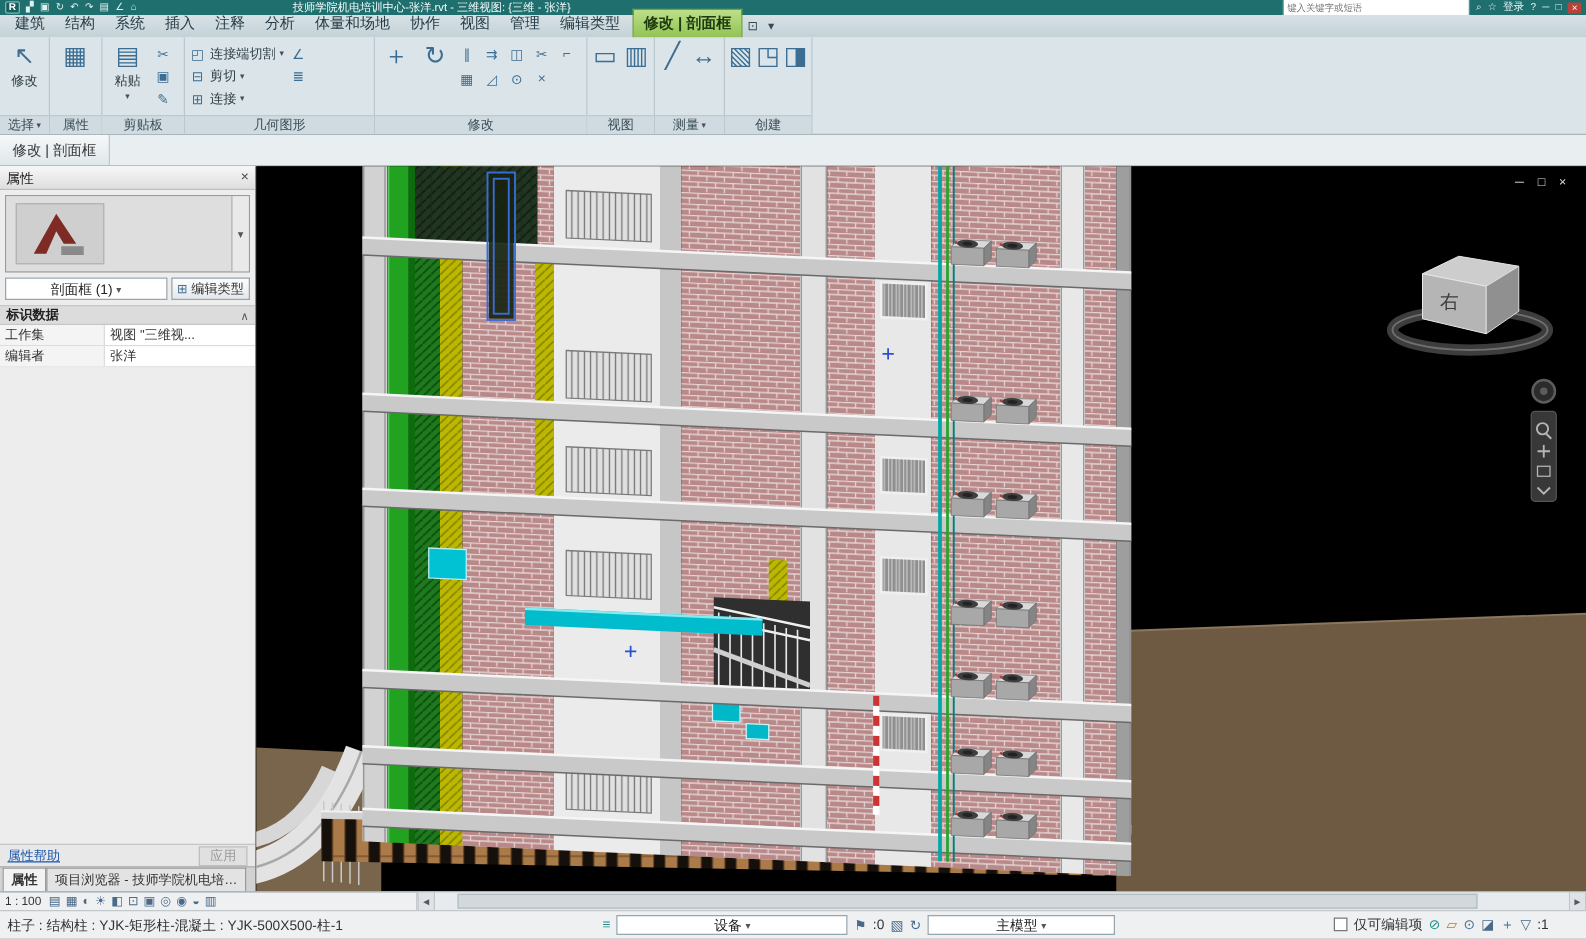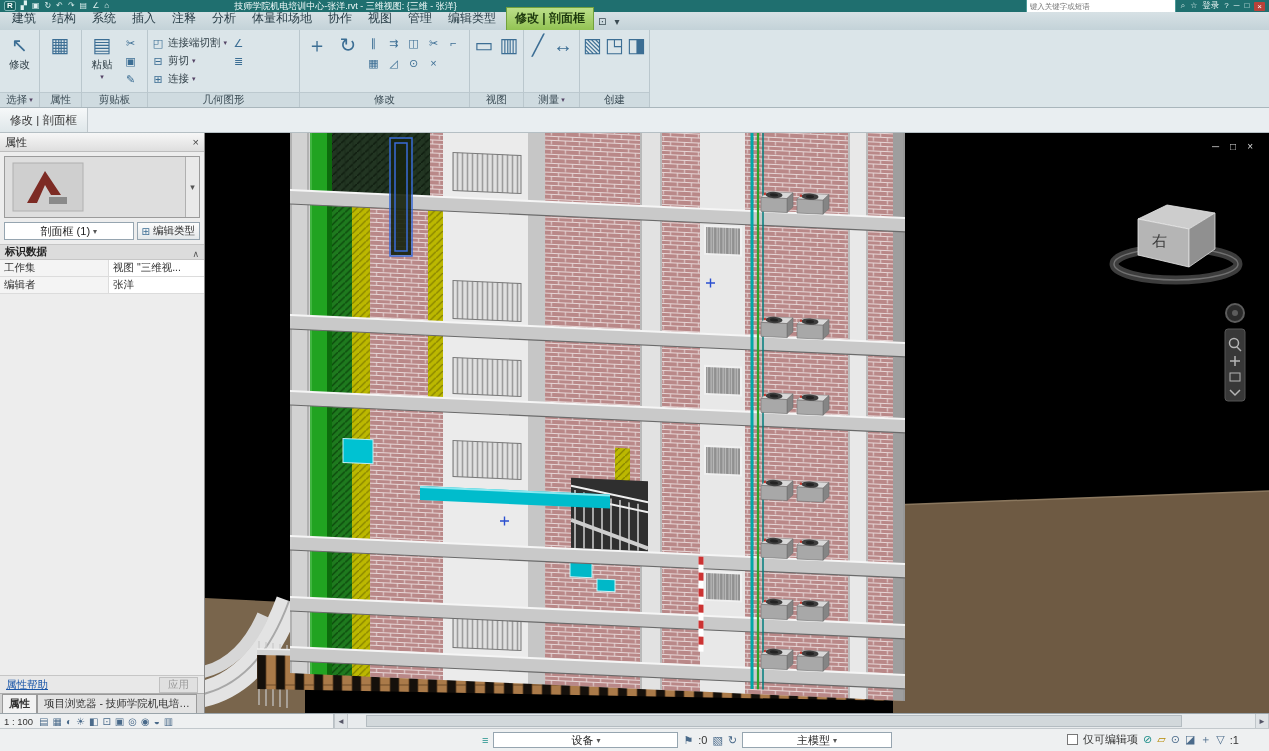--- a/index.html
+++ b/index.html
@@ -49,21 +49,21 @@
 .tsarrow{width:14px;border-left:1px solid #b0b0b0;display:flex;align-items:center;justify-content:center;font-size:9px;color:#555;background:#e9e9e9}
 .combrow{display:flex;margin:0 4px 4px;gap:3px}
 .combo{height:18px;background:#fff;border:1px solid #96a5b0;display:flex;align-items:center;font-size:11px;color:#222;padding:0 4px;justify-content:center;white-space:nowrap}
 .caret{font-size:8px;color:#555;margin-left:3px}
 .c-type{flex:1}
 .edittype{height:18px;border:1px solid #96a5b0;background:linear-gradient(#fdfdfd,#e4e8ea);font-size:10.5px;color:#333;display:flex;align-items:center;gap:3px;padding:0 4px;white-space:nowrap}
 .et-ic{font-size:10px;color:#3c6e94}
 .pgroup{height:16px;background:#dcdcdc;border-top:1px solid #c6c6c6;border-bottom:1px solid #c6c6c6;display:flex;align-items:flex-end;padding:0 5px;font-size:10.5px;color:#222;font-weight:bold}
 .gcol{margin-left:auto;font-weight:normal;font-size:9px;color:#555}
 .prow{display:flex;height:17px;border-bottom:1px solid #dcdcdc;background:#fff}
-.plab{width:109px;background:#f4f4f4;border-right:1px solid #dcdcdc;font-size:10.5px;color:#333;display:flex;align-items:center;padding:0 4px;white-space:nowrap}
+.plab{width:84px;background:#f4f4f4;border-right:1px solid #dcdcdc;font-size:10.5px;color:#333;display:flex;align-items:center;padding:0 4px;white-space:nowrap}
 .pval{flex:1;font-size:10.5px;color:#333;display:flex;align-items:center;padding:0 4px;white-space:nowrap;overflow:hidden}
 .pfill{flex:1;background:#ededed}
 .phelp{height:18px;display:flex;align-items:center;padding:0 6px;border-top:1px solid #c6c6c6;background:#e8e8e8}
 .phelp-link{font-size:10.5px;color:#1a56a8;text-decoration:underline}
 .papply{margin-left:auto;font-size:10.5px;color:#9a9a9a;border:1px solid #c0c0c0;padding:0 8px;background:#e0e0e0}
 .ptabs{height:20px;display:flex;background:#d2d2d2;border-top:1px solid #adadad;align-items:flex-end;padding-left:2px}
 .ptab{font-size:10.5px;padding:2px 6px;border:1px solid #9a9a9a;border-bottom:none;background:#e3e3e3;color:#333;white-space:nowrap;overflow:hidden;text-overflow:ellipsis}
 .ptab.active{background:#f2f2f2;font-weight:bold}
 .ptab.browser{max-width:160px}
 
@@ -537,20 +537,21 @@
   <div class="vb-scroll">
     <span class="vb-arr">◄</span>
     <div class="vb-track">
       <div class="vb-thumb"></div>
     </div>
     <span class="vb-arr">►</span>
   </div>
 </div>
 
 <div class="statusbar">
+  <span class="sb-hint">柱子 : 结构柱 : YJK-矩形柱-混凝土 : YJK-500X500-柱-1</span>
   <div class="sb-center">
     <span class="sb-ic teal">≡</span>
     <div class="combo sbh16 w185">
       <span>设备</span>
       <span class="caret">▾</span>
     </div>
     <span class="sb-ic">⚑</span>
     <span class="sb-txt">:0</span>
     <span class="sb-ic">▧</span>
     <span class="sb-ic">↻</span>

